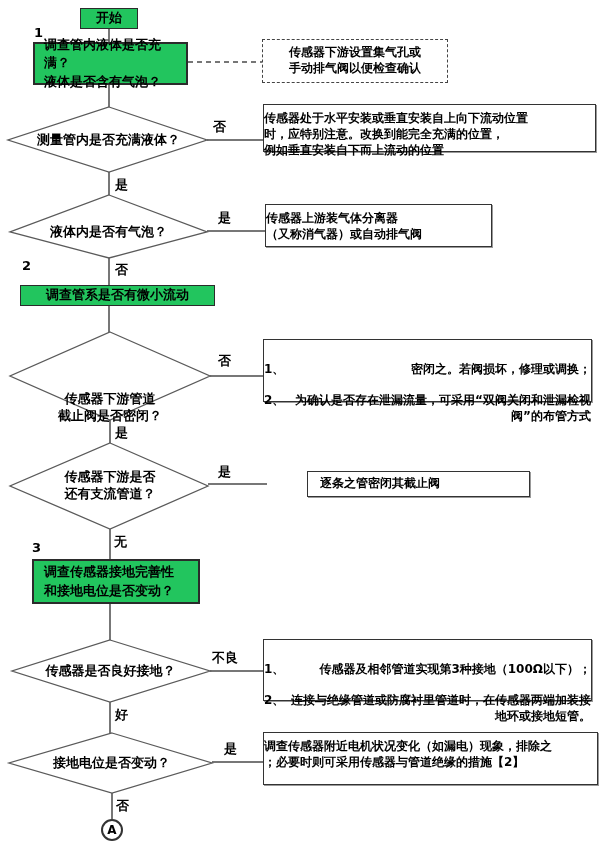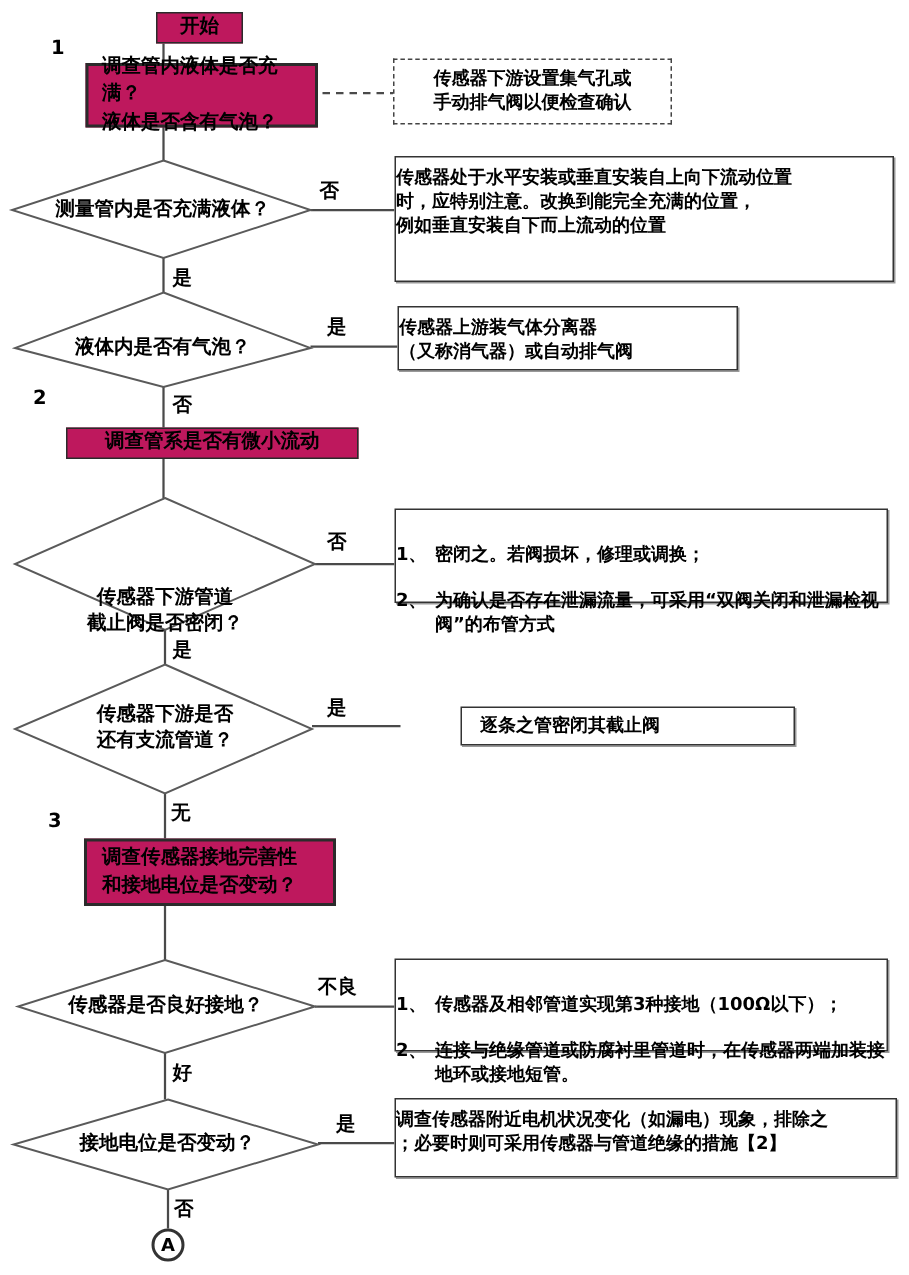--- a/index.html
+++ b/index.html
@@ -7,43 +7,42 @@
     position:relative;
     width:606px;height:850px;
     background:#ffffff;
     font-family:"DejaVu Sans",sans-serif;
     color:#000;
     overflow:hidden;
   }
   #wires{position:absolute;left:0;top:0;z-index:1;}
   .box{
     position:absolute;z-index:2;box-sizing:border-box;
-    background:#be185d;border:2px solid #2b2b2b;
+    background:#22c55e;border:2px solid #2b2b2b;
     display:flex;align-items:center;
     font-size:13px;font-weight:bold;line-height:1.4;
     white-space:pre-line;
-    margin-left:24px;
   }
   .box.thin{border-width:1px;}
   .box.center{justify-content:center;text-align:center;}
   .note{
     position:absolute;z-index:2;box-sizing:border-box;
     background:#fff;border:1px solid #333;
     box-shadow:1px 1px 0 #999;
     font-size:12px;font-weight:bold;line-height:1.32;
     padding:6px 0;white-space:pre-line;
   }
   .note.dashed{
     border:1px dashed #444;box-shadow:none;
     display:flex;align-items:center;justify-content:center;text-align:center;
   }
   .note.single{display:flex;align-items:center;padding-top:0;padding-bottom:0;}
   .note .note-item{display:flex;}
   .note .num{flex:0 0 26px;}
-  .note .txt{flex:1;}
+  .note .txt{flex:1;text-align:right;}
   .diamond-label{
     position:absolute;z-index:2;text-align:center;
     font-size:13px;font-weight:bold;line-height:1.3;
     white-space:pre-line;
   }
   .edge-label{
     position:absolute;z-index:2;
     font-size:13px;font-weight:bold;background:#fff;padding:0 1px;
   }
   .section-label{
@@ -131,21 +130,21 @@
   <div class="edge-label" style="left:217px;top:463px;">是</div>
   <div class="edge-label" style="left:113px;top:533px;">无</div>
   <div class="edge-label" style="left:211px;top:649px;">不良</div>
   <div class="edge-label" style="left:114px;top:706px;">好</div>
   <div class="edge-label" style="left:223px;top:740px;">是</div>
   <div class="edge-label" style="left:115px;top:797px;">否</div>
 
   <div class="note dashed" style="left:262px;top:39px;width:186px;height:44px;">传感器下游设置集气孔或
 手动排气阀以便检查确认</div>
 
-  <div class="note" style="left:263px;top:104px;width:333px;height:84px;">传感器处于水平安装或垂直安装自上向下流动位置
+  <div class="note" style="left:263px;top:104px;width:333px;height:48px;">传感器处于水平安装或垂直安装自上向下流动位置
 时，应特别注意。改换到能完全充满的位置，
 例如垂直安装自下而上流动的位置</div>
 
   <div class="note" style="left:265px;top:204px;width:227px;height:43px;">传感器上游装气体分离器
 （又称消气器）或自动排气阀</div>
 
   <div class="note" style="left:263px;top:339px;width:329px;height:63px;">
     <div class="note-item">
       <span class="num">1、</span>
       <span class="txt">密闭之。若阀损坏，修理或调换；</span>

